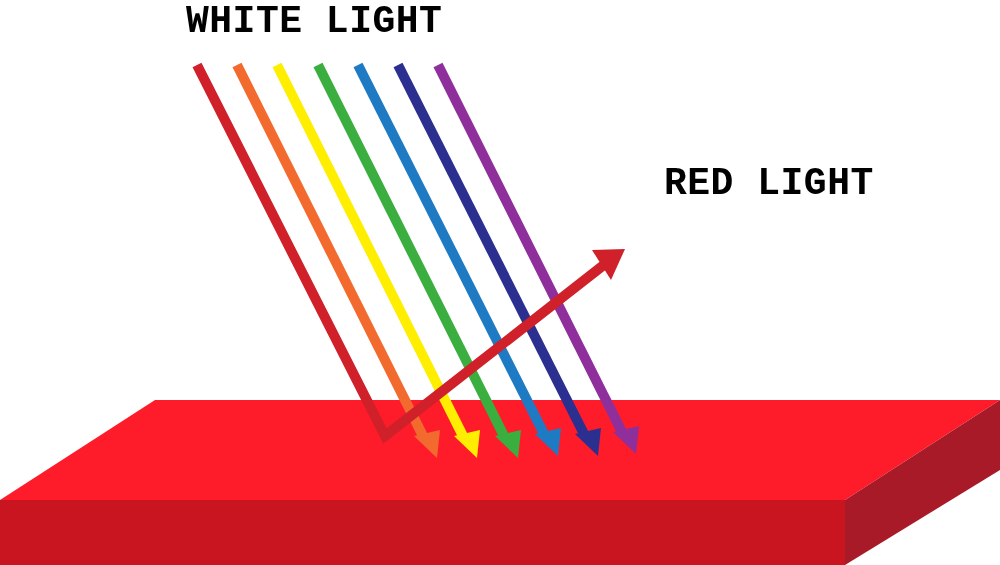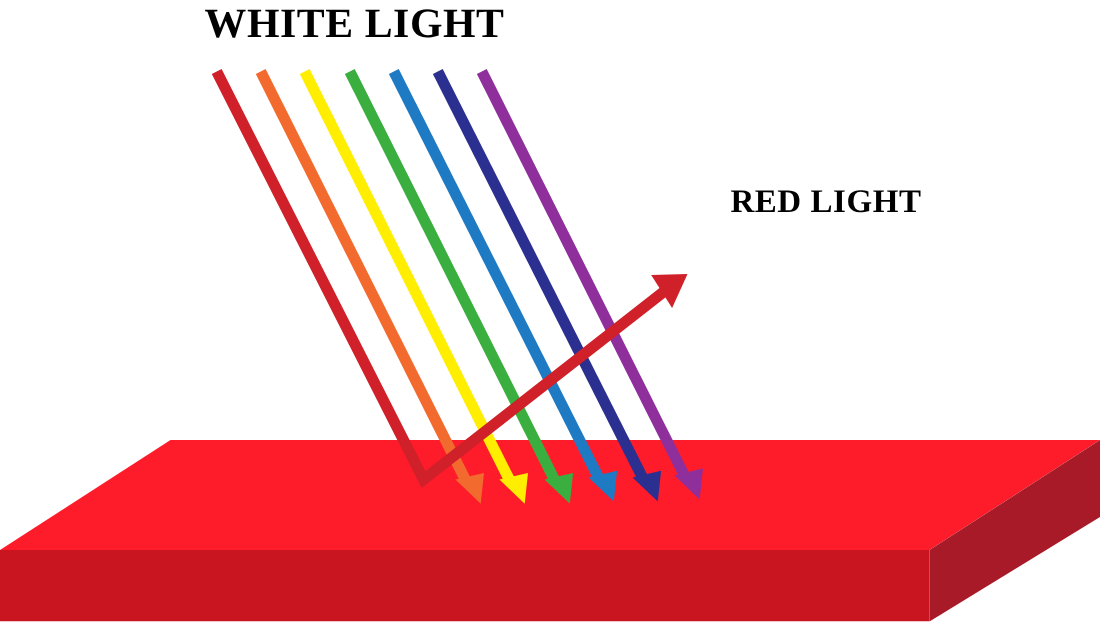--- a/index.html
+++ b/index.html
@@ -1,20 +1,20 @@
 <!DOCTYPE html>
 <html><head>
 <meta charset="utf-8">
 <style>
   html, body { margin:0; padding:0; background:#ffffff; }
   body { width:1000px; height:565px; position:relative; overflow:hidden; font-family:"Liberation Sans", sans-serif; }
   svg { position:absolute; left:0; top:0; }
-  .label { position:absolute; font-weight:bold; color:#000; font-family:Liberation Serif, serif; letter-spacing:0.5px; }
+  .label { position:absolute; font-weight:bold; color:#000; font-family:Liberation Mono, monospace; letter-spacing:0.5px; }
   #lbl-white { left:186px; top:0px; font-size:38px; line-height:44px; }
-  #lbl-red { left:664px; top:162px; font-size:30px; line-height:44px; }
+  #lbl-red { left:664px; top:162px; font-size:38px; line-height:44px; }
 </style>
 </head>
 <body>
 
 <svg width="1000" height="565" viewBox="0 0 1000 565">
 
   <polygon points="155,400 1000,400 845,500 0,500" fill="#fe1c2a"></polygon>
   <polygon points="0,500 845,500 845,565 0,565" fill="#c91520"></polygon>
   <polygon points="845,500 1000,400 1000,470 845,565" fill="#a81a28"></polygon>
 

